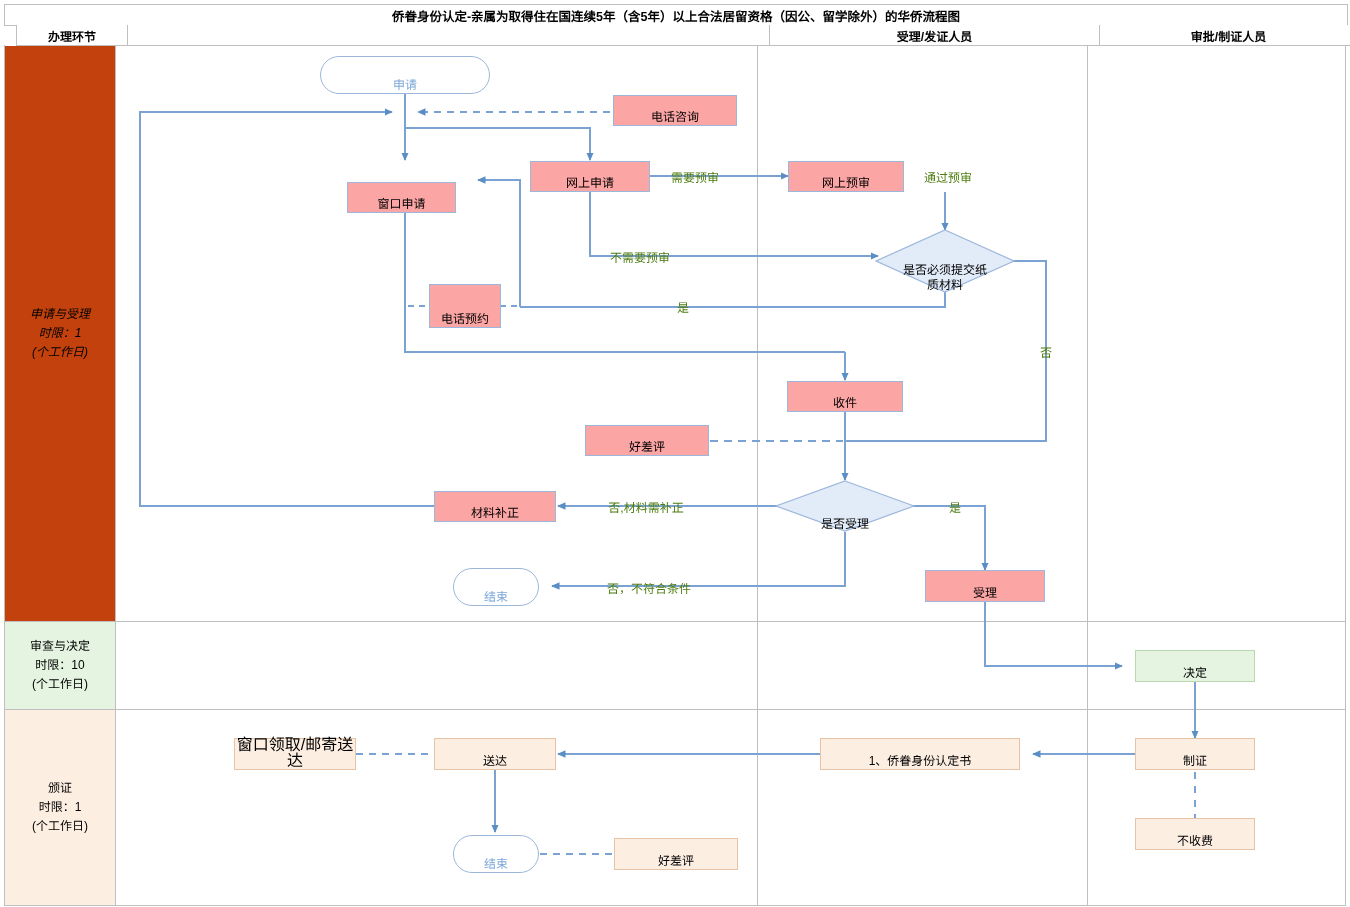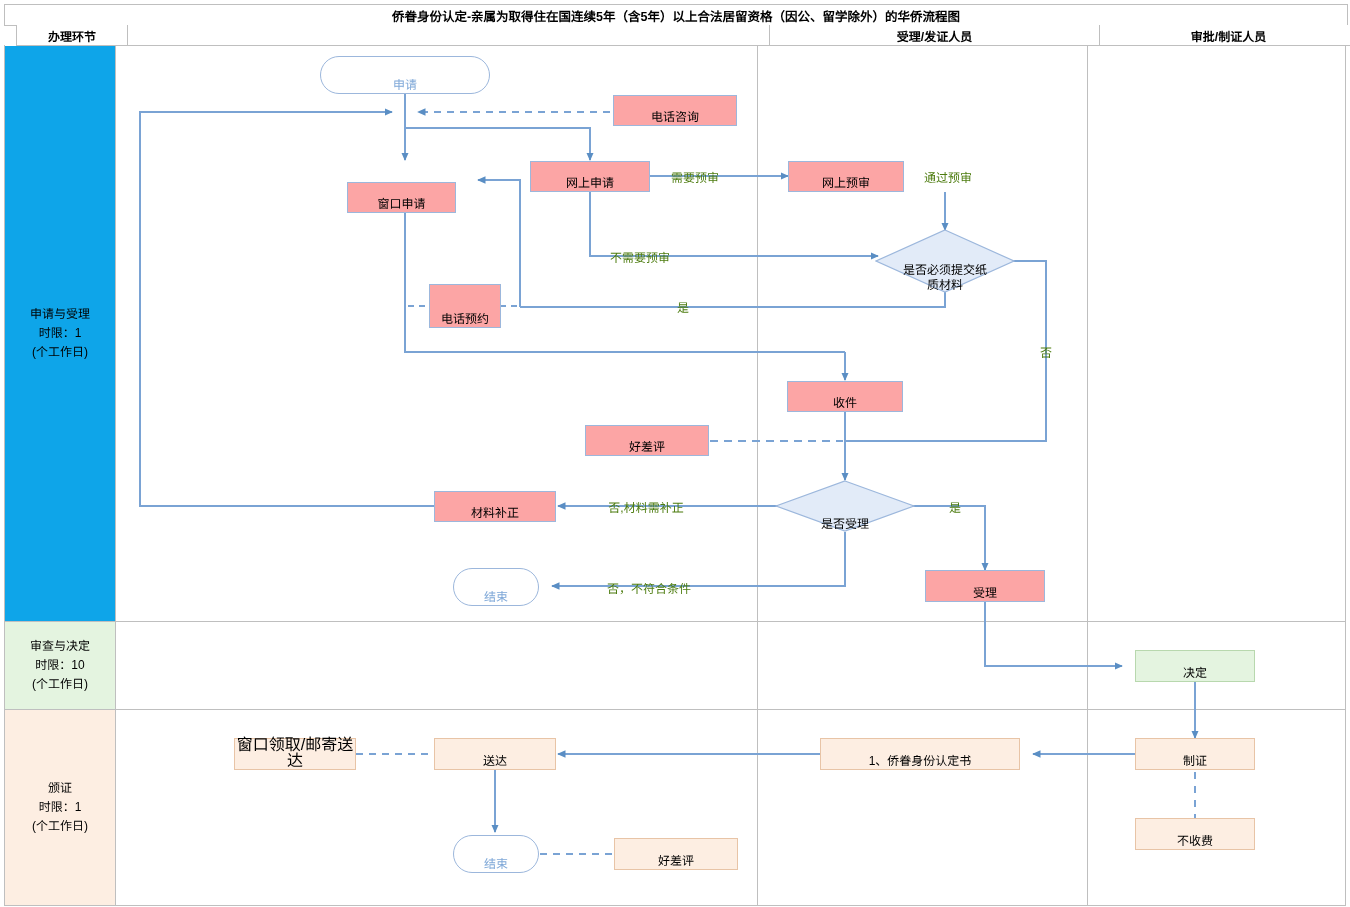--- a/index.html
+++ b/index.html
@@ -17,21 +17,21 @@
   .hdrcell{position:absolute;top:0;height:20px;display:flex;align-items:center;justify-content:center;
     font-size:12px;font-weight:bold;color:#000;white-space:nowrap;}
   .vsep{position:absolute;top:0;width:1px;background:#bfbfbf;}
 
   .gridline{position:absolute;background:#bfbfbf;}
 
   
   .stage{position:absolute;left:5px;width:110px;
     display:flex;flex-direction:column;align-items:center;justify-content:center;
     font-size:12px;color:#000;line-height:19px;text-align:center;}
-  .stage.blue{background:#0ea5e9;}
+  .stage.blue{background:#c2410c;font-style:italic;}
   .stage.green{background:#e4f4e0;}
   .stage.peach{background:#fdeee2;}
 
   
   svg.wires{position:absolute;left:0;top:0;width:1350px;height:907px;pointer-events:none;}
 
   
   .node{position:absolute;box-sizing:border-box;display:flex;align-items:flex-end;justify-content:center;
     font-size:12px;line-height:16px;text-align:center;color:#000;}
   .node.proc{border:1px solid #9cb7dc;background:#fca5a5;}

